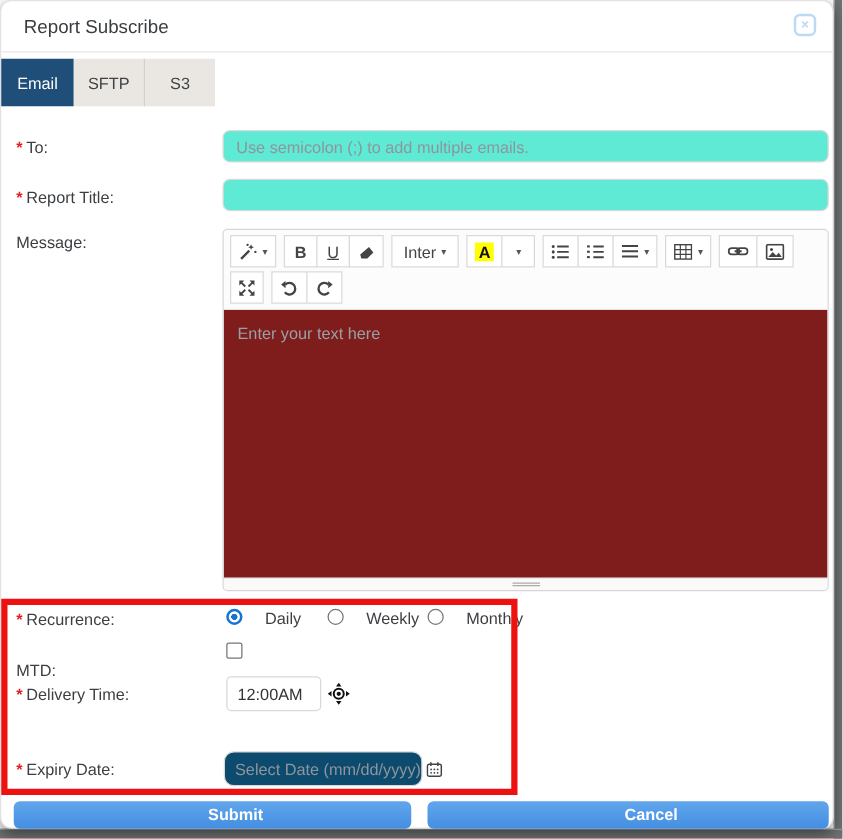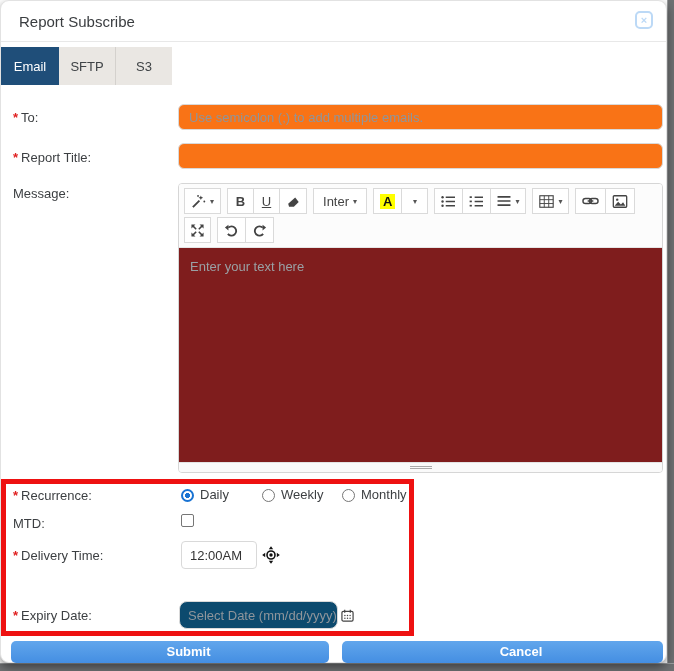--- a/index.html
+++ b/index.html
@@ -32,21 +32,21 @@
     font-size:13px; cursor:pointer; background:#eae7e3; color:#3f4346; padding:0 28px; }
   .tab.sep { border-right:1px solid #d4d1cd; }
   .tab.active { background:#1f4e79; color:#fff; }
   .tab-email { width:58px; } .tab-sftp { width:57px; } .tab-s3 { width:47px; }
 
   .lbl { position:absolute; left:12px; color:#3c3f42; font-size:13px; white-space:nowrap; }
   .req { color:#e02020; margin-right:3px; font-weight:bold; }
 
   .txt-input { position:absolute; height:26px; border:1px solid #d9d9d9; border-radius:6px;
     font-family:"Liberation Sans",sans-serif; font-size:13px; padding:0 10px; color:#333;
-    outline:none; background:#f97316; }
+    outline:none; background:#5eead4; }
   .txt-input::placeholder { color:#8f959b; }
 
   
   .editor { position:absolute; left:177px; top:182px; width:485px; height:290px;
     border:1px solid #d6d6d6; border-radius:4px; display:flex; flex-direction:column;
     background:#fff; overflow:hidden; }
   .tb { padding:4px 5px; display:flex; flex-wrap:wrap; gap:3px 6px; background:#fcfcfc;
     border-bottom:1px solid #e6e6e6; }
   .tb-group { display:flex; }
   .tb-btn { min-width:27px; height:26px; background:#fff; border:1px solid #dadada;
@@ -58,21 +58,21 @@
   .caret { font-size:8px; color:#555; }
   .color-a { background:#ffff00; font-weight:bold; padding:0 3px; font-size:13px; color:#111; }
   .ed-content { flex:1; position:relative; background:#7f1d1d; }
   .ed-placeholder { position:absolute; left:11px; top:11px; color:#9aa0a4; font-size:13px; }
   .ed-statusbar { height:10px; background:#fafafa; border-top:1px solid #e3e3e3;
     display:flex; align-items:center; justify-content:center; cursor:ns-resize; }
   .grip { width:22px; }
   .grip span { display:block; height:1px; background:#aaa; margin:1px 0; }
 
   
-  .radio-opt { position:absolute; display:flex; align-items:flex-end; gap:6px; cursor:pointer; }
+  .radio-opt { position:absolute; display:flex; align-items:flex-start; gap:18px; cursor:pointer; }
   .radio-opt input { appearance:none; -webkit-appearance:none; width:13px; height:13px;
     border:1px solid #767676; border-radius:50%; background:#fff; margin:0; cursor:pointer; }
   .radio-opt input:checked { border:2px solid #1873d3;
     background:radial-gradient(circle,#1873d3 0 37%, #fff 42%); }
   .chk { position:absolute; appearance:none; -webkit-appearance:none; width:13px; height:13px;
     border:1px solid #767676; border-radius:2px; background:#fff; cursor:pointer; }
   .time-input { position:absolute; left:180px; top:0; width:76px; height:28px;
     border:1px solid #d9d9d9; border-radius:4px; font-size:13px; padding:0 8px;
     font-family:"Liberation Sans",sans-serif; color:#333; outline:none; }
   .gps { position:absolute; left:261px; top:5px; width:18px; height:18px; cursor:pointer; }
@@ -283,21 +283,21 @@
   </label>
   <label class="radio-opt" style="left:261px; top:486px">
     <input type="radio" name="recurrence" style="">
     <span>Weekly</span>
   </label>
   <label class="radio-opt" style="left:341px; top:486px">
     <input type="radio" name="recurrence" style="">
     <span>Monthly</span>
   </label>
 
-  <div class="lbl" style="top:515px"><span>MTD:</span></div>
+  <div class="lbl" style="top:528px"><span>MTD:</span></div>
   <input type="checkbox" class="chk" style="left: 180px; top: 513px;">
 
   <div style="position:absolute; left:0; top:540px; width:398px; height:30px;">
     <div class="lbl" style="top:7px"><span class="req">*</span><span>Delivery Time:</span></div>
     <input class="time-input" type="text" value="12:00AM" style="">
     <span class="gps">
       <svg width="18" height="18" viewBox="0 0 18 18">
           <circle cx="9" cy="9" r="4" fill="none" stroke="#111" stroke-width="1.6"></circle>
           <circle cx="9" cy="9" r="1.7" fill="#111"></circle>
           <polygon points="9,0.2 11.2,3.2 6.8,3.2" fill="#111"></polygon>

